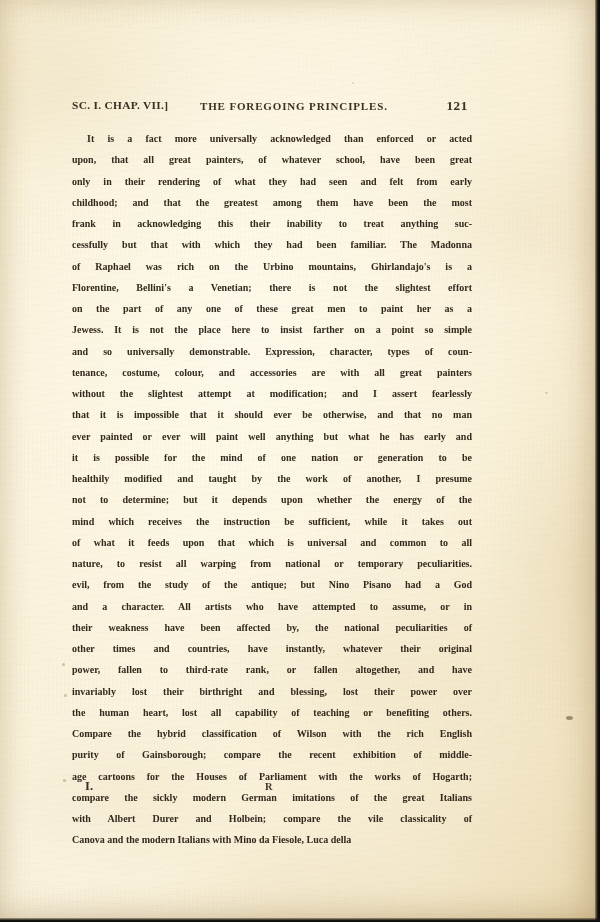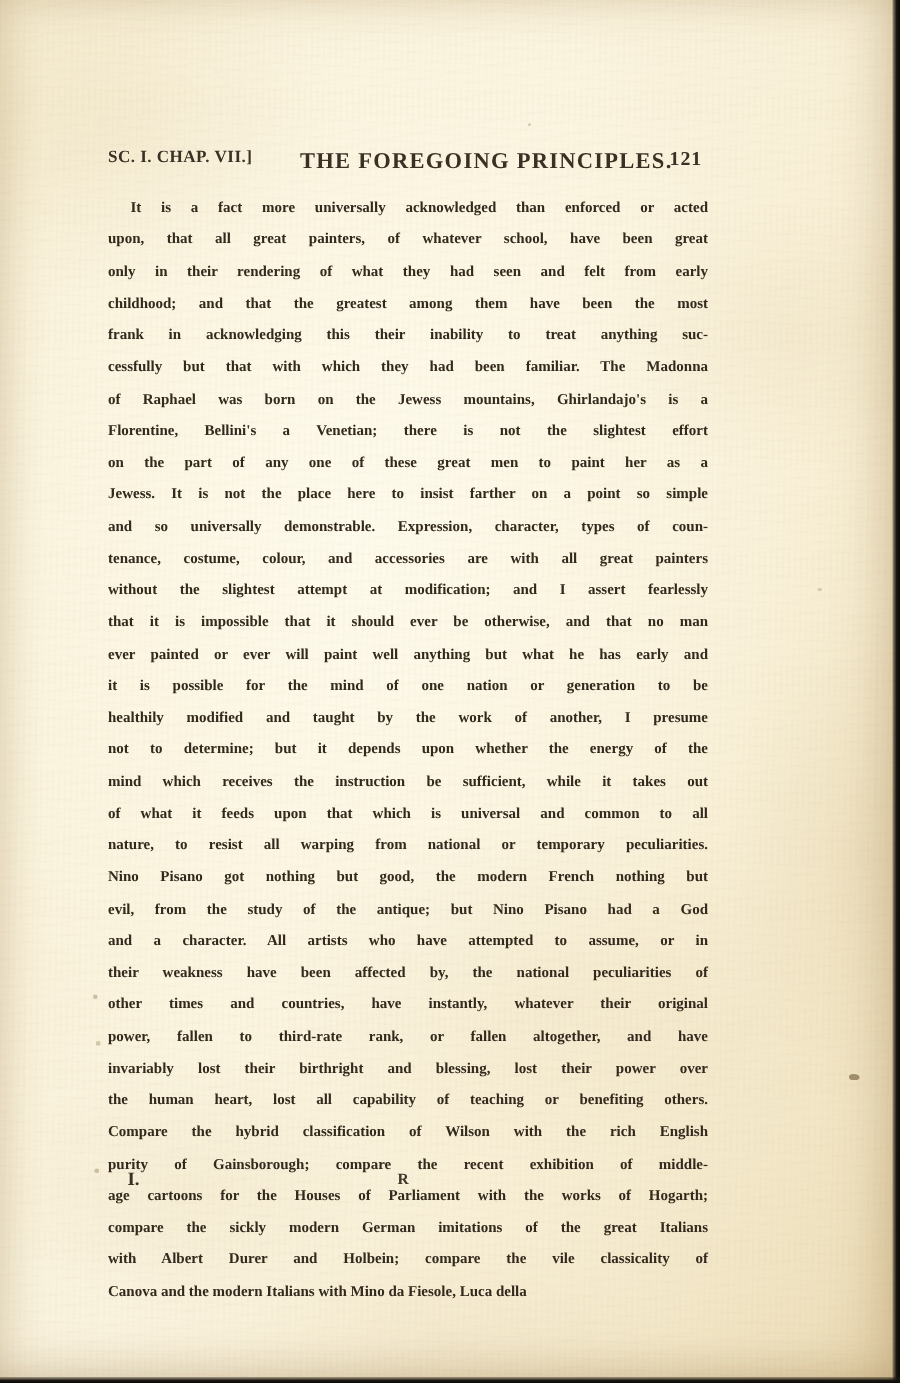--- a/index.html
+++ b/index.html
@@ -90,21 +90,21 @@
     top: 0;
     font-variant: small-caps;
     font-size: 11.4px;
     letter-spacing: 0.3px;
   }
   .rh-title {
     position: absolute;
     left: 128px;
     top: 0.5px;
     font-variant: small-caps;
-    font-size: 15px;
+    font-size: 11px;
     letter-spacing: 0.85px;
     text-align: right;
   }
   .rh-folio {
     position: absolute;
     right: 4px;
     top: -1px;
     font-size: 13.2px;
     letter-spacing: 0.6px;
   }
@@ -202,21 +202,21 @@
       <div class="body-line">
         <span>childhood; and that the greatest among them have been the most</span>
       </div>
       <div class="body-line">
         <span>frank in acknowledging this their inability to treat anything suc-</span>
       </div>
       <div class="body-line">
         <span>cessfully but that with which they had been familiar.  The Madonna</span>
       </div>
       <div class="body-line">
-        <span>of Raphael was born on the Jewess mountains, Ghirlandajo's is a</span>
+        <span>of Raphael was rich on the Urbino mountains, Ghirlandajo's is a</span>
       </div>
       <div class="body-line">
         <span>Florentine, Bellini's a Venetian; there is not the slightest effort</span>
       </div>
       <div class="body-line">
         <span>on the part of any one of these great men to paint her as a</span>
       </div>
       <div class="body-line">
         <span>Jewess.  It is not the place here to insist farther on a point so simple</span>
       </div>
@@ -245,23 +245,20 @@
         <span>not to determine; but it depends upon whether the energy of the</span>
       </div>
       <div class="body-line">
         <span>mind which receives the instruction be sufficient, while it takes out</span>
       </div>
       <div class="body-line">
         <span>of what it feeds upon that which is universal and common to all</span>
       </div>
       <div class="body-line">
         <span>nature, to resist all warping from national or temporary peculiarities.</span>
-      </div>
-      <div class="body-line">
-        <span>Nino Pisano got nothing but good, the modern French nothing but</span>
       </div>
       <div class="body-line">
         <span>evil, from the study of the antique; but Nino Pisano had a God</span>
       </div>
       <div class="body-line">
         <span>and a character.  All artists who have attempted to assume, or in</span>
       </div>
       <div class="body-line">
         <span>their weakness have been affected by, the national peculiarities of</span>
       </div>

